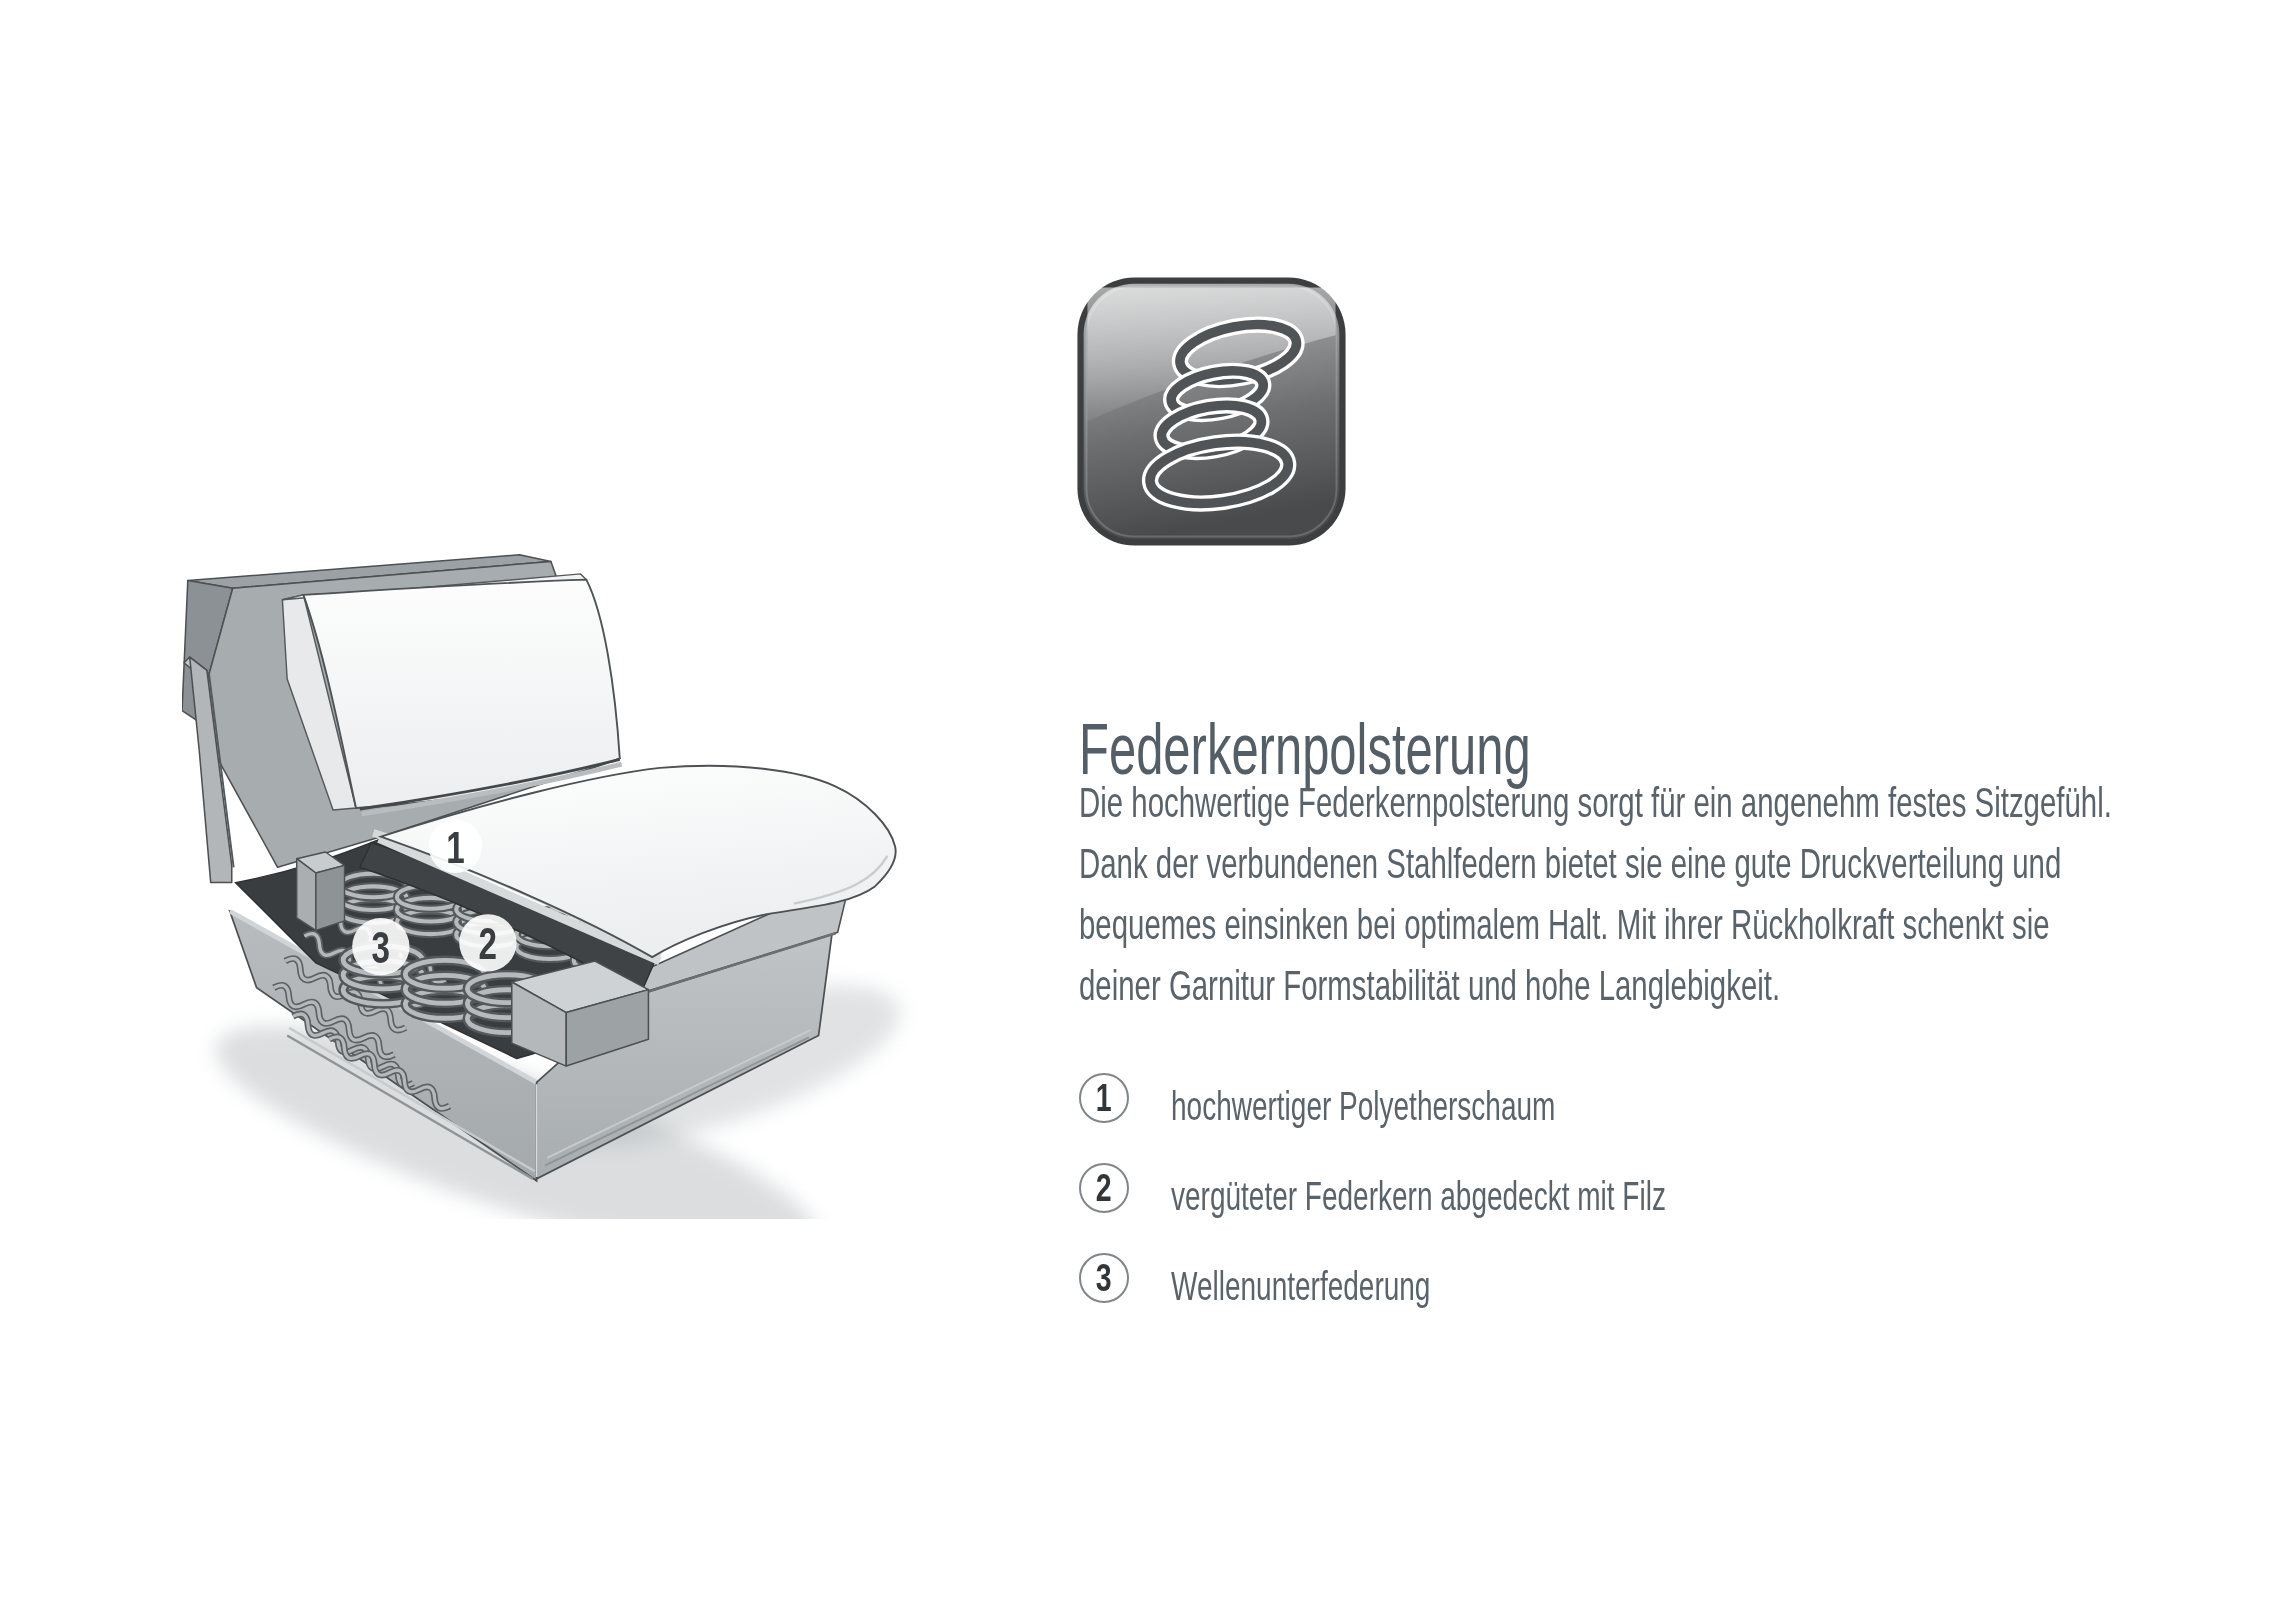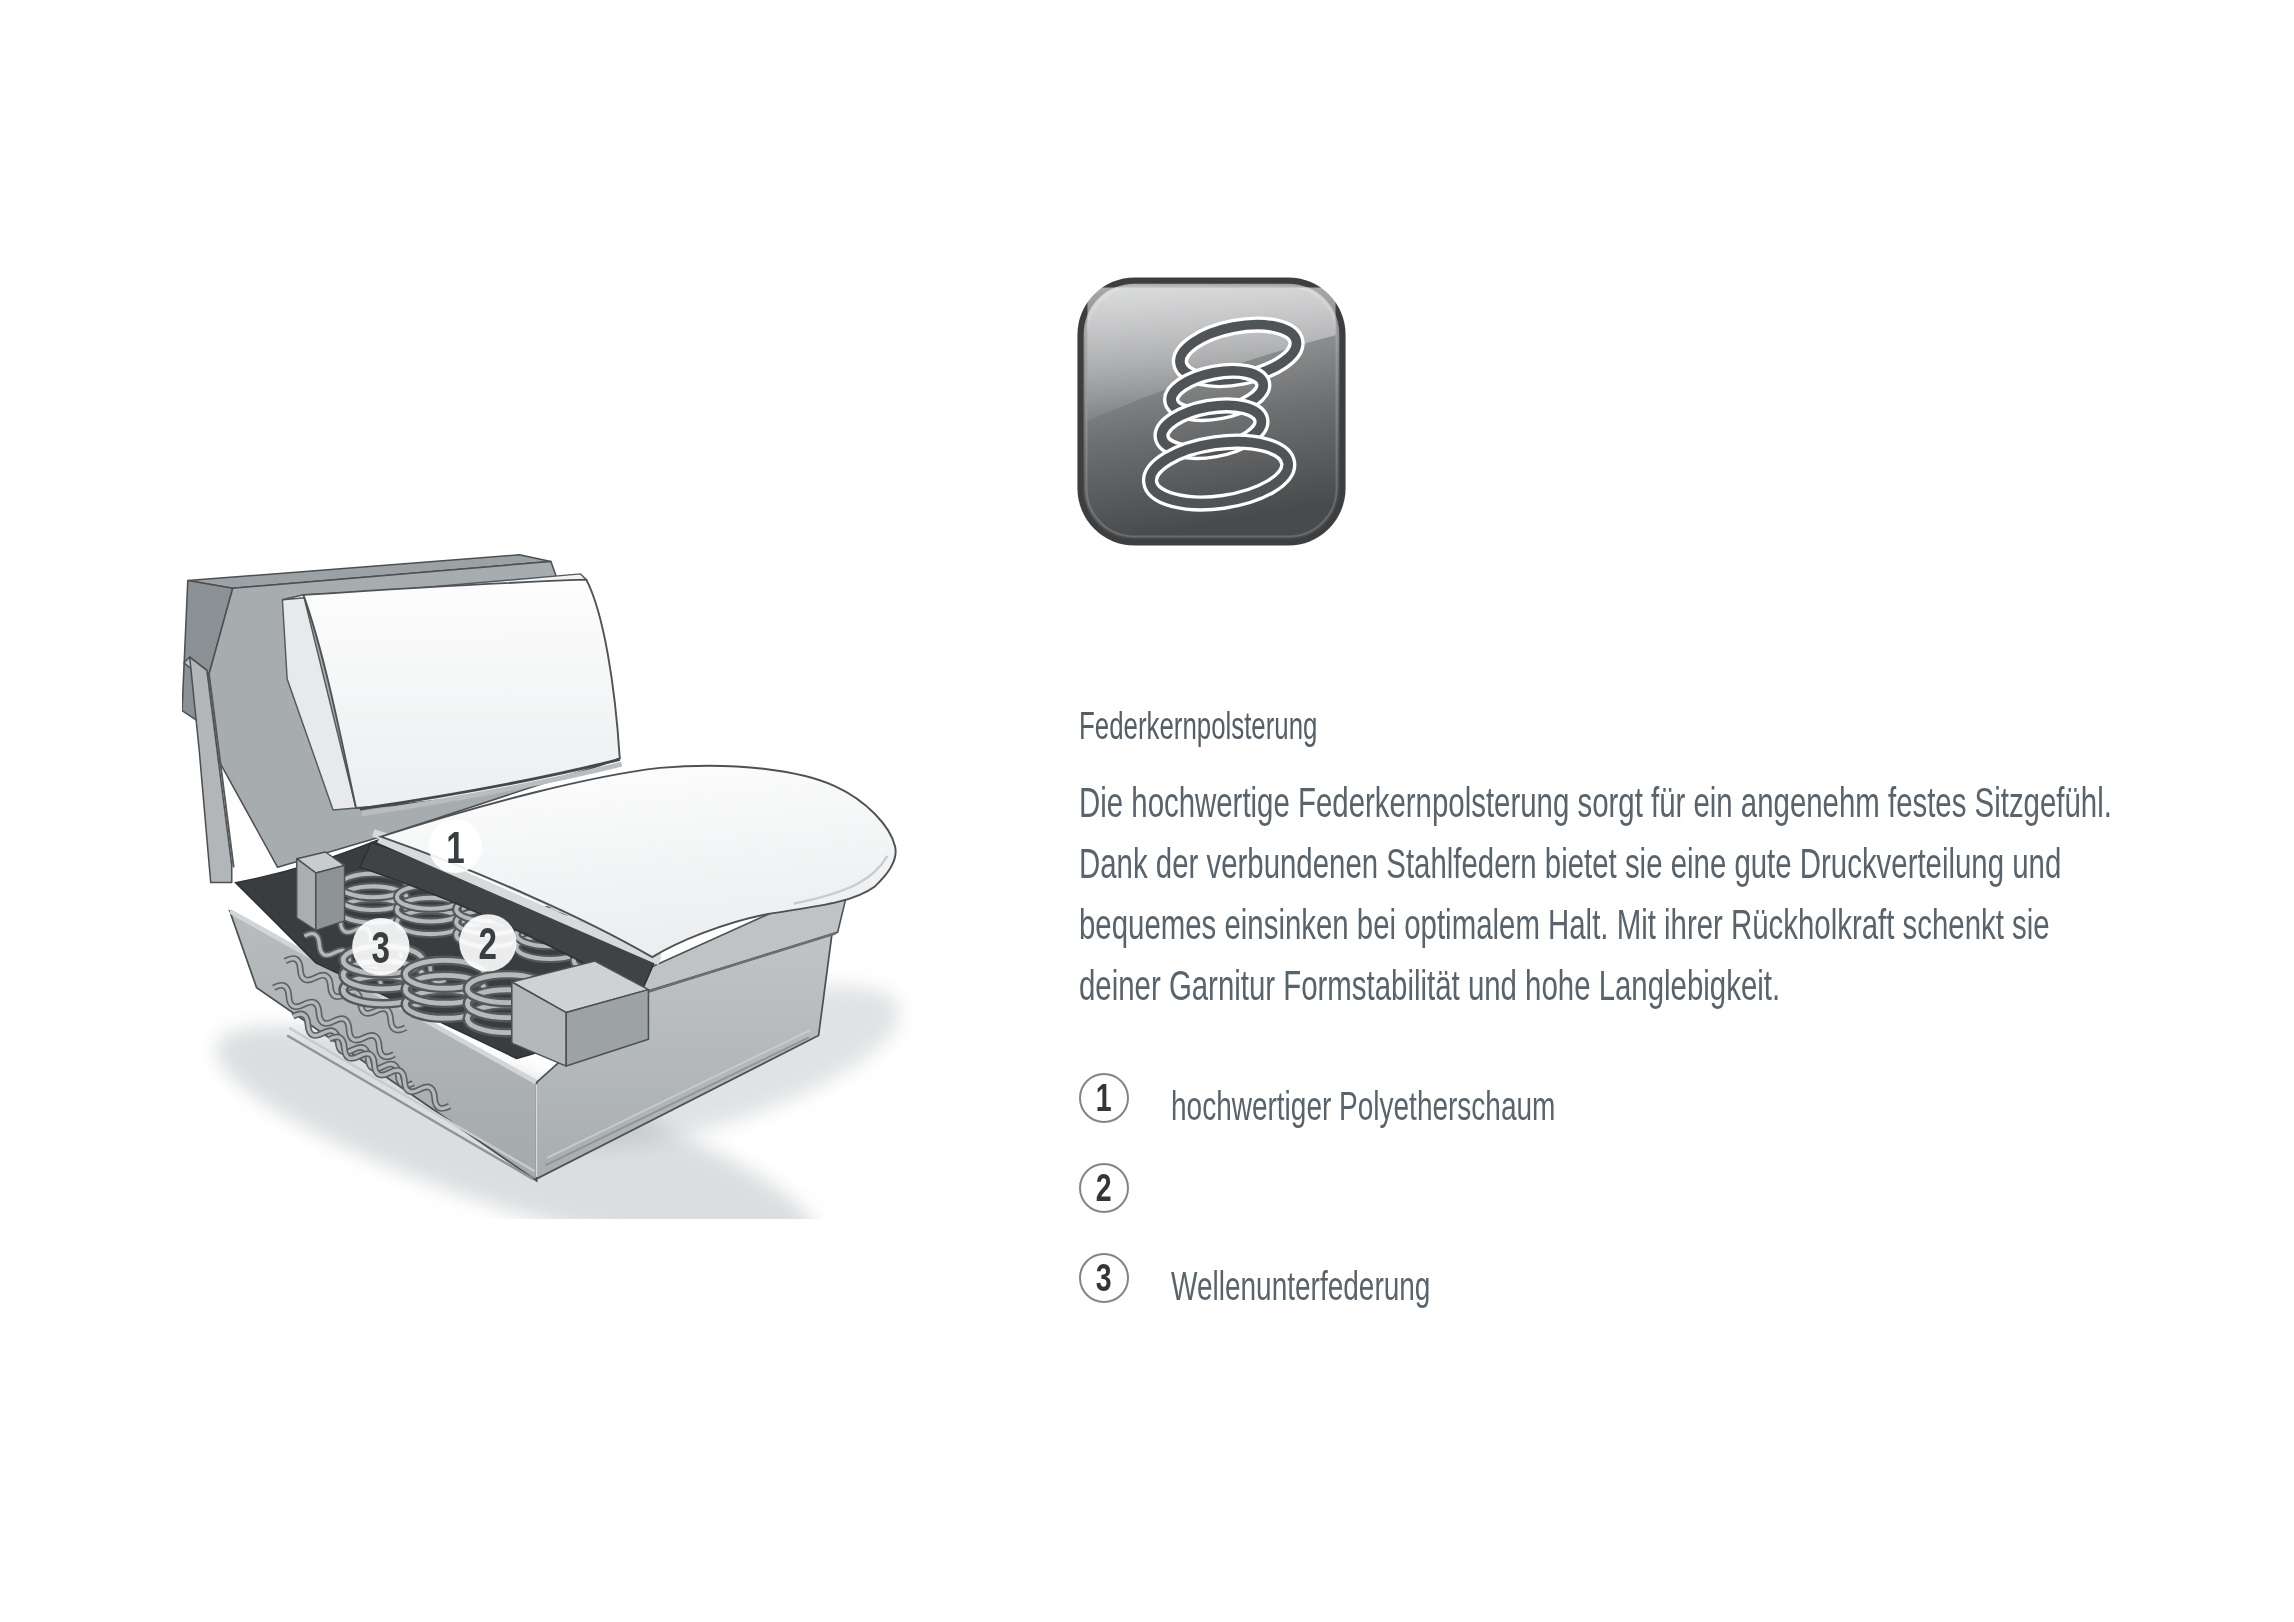--- a/index.html
+++ b/index.html
@@ -3,21 +3,21 @@
 <meta charset="utf-8">
 <style>
   html,body{margin:0;padding:0;background:#ffffff;}
   body{width:2294px;height:1622px;position:relative;overflow:hidden;
        font-family:"Liberation Sans",sans-serif;-webkit-font-smoothing:antialiased;}
 
   
   .condense{display:inline-block;transform:scaleX(0.70);transform-origin:0 0;white-space:nowrap;}
   .condense-h{display:inline-block;transform:scaleX(0.68);transform-origin:0 0;white-space:nowrap;}
 
-  #title{position:absolute;left:1079px;top:673px;font-size:38px;line-height:57px;
+  #title{position:absolute;left:1079px;top:673px;font-size:72px;line-height:57px;
          font-weight:500;color:#545e66;letter-spacing:0;}
   #paragraph{position:absolute;left:1079px;top:772px;font-size:42px;line-height:61px;
              font-weight:400;color:#59636b;width:1529px;}
   #paragraph .pline{height:61px;}
 
   #legend{position:absolute;left:1079px;top:1073px;}
   .legend-row{display:flex;align-items:center;height:50px;margin-bottom:40px;}
   .badge{width:50px;height:50px;border:2.4px solid #7f8588;border-radius:50%;
          box-sizing:border-box;background:#ffffff;display:flex;align-items:center;justify-content:center;
          flex:0 0 auto;}
@@ -239,20 +239,21 @@
   <div class="legend-row">
     <div class="badge">
         <span>1</span>
       </div>
     <div class="legend-label"><span class="condense">hochwertiger Polyetherschaum</span></div>
   </div>
   <div class="legend-row">
     <div class="badge">
         <span>2</span>
       </div>
+    <div class="legend-label"><span class="condense">vergüteter Federkern abgedeckt mit Filz</span></div>
   </div>
   <div class="legend-row">
     <div class="badge">
         <span>3</span>
       </div>
     <div class="legend-label"><span class="condense">Wellenunterfederung</span></div>
   </div>
 </div>
 
 

